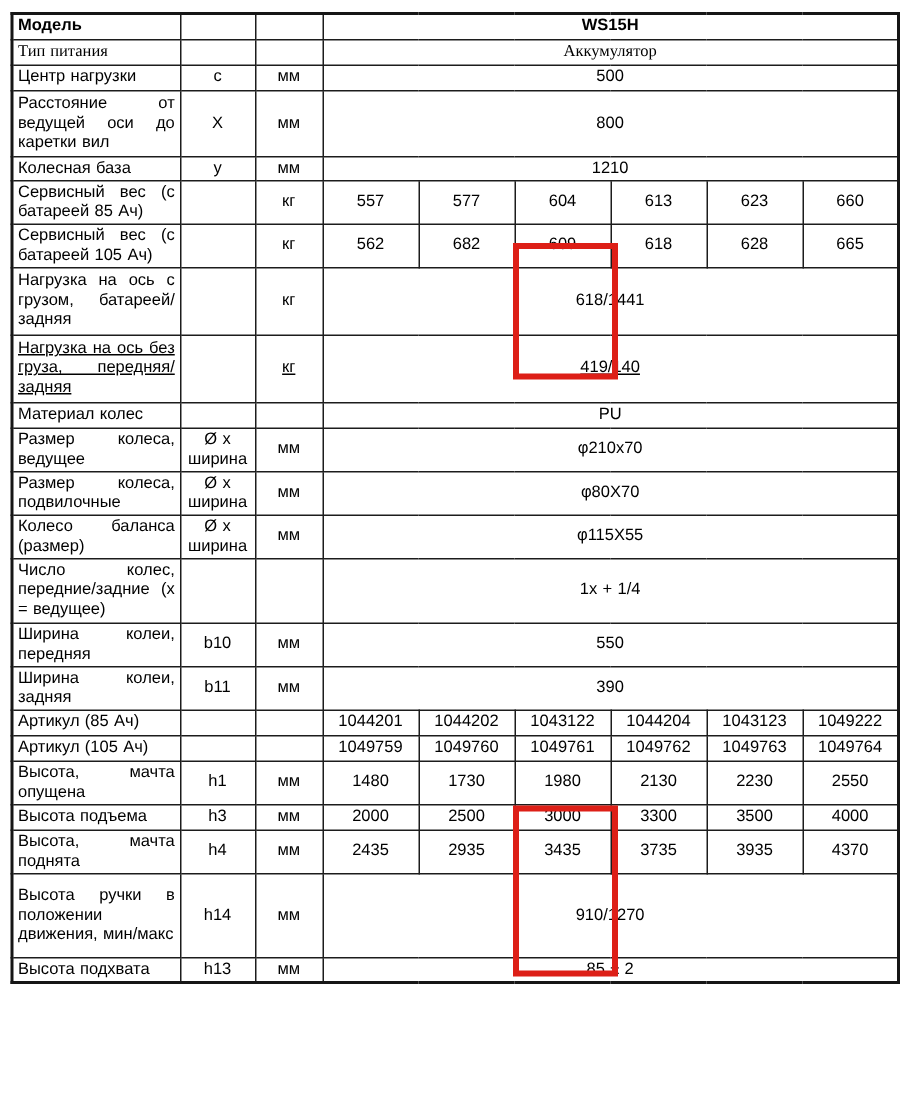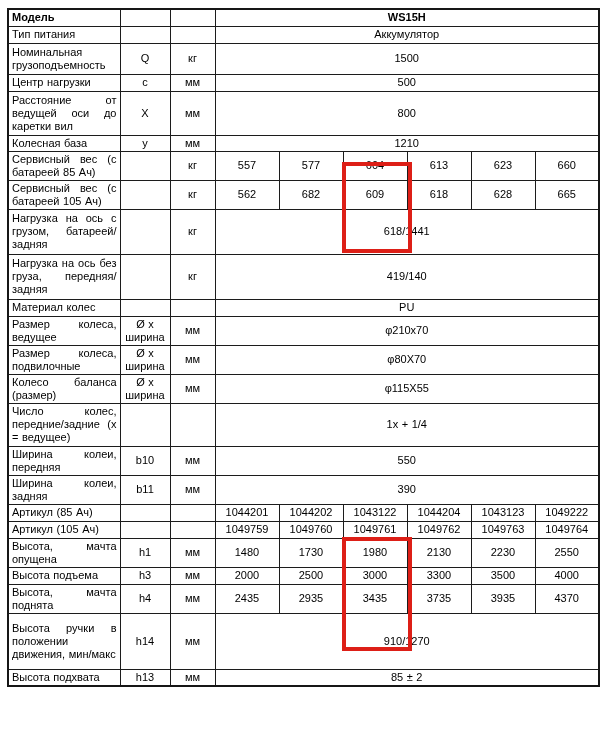--- a/index.html
+++ b/index.html
@@ -53,31 +53,25 @@
         <col>
         <col>
     </colgroup>
     <tbody>
         <tr style="height: 17px;">
           <td class="param b">Модель</td>
           <td class="c b"></td>
           <td class="c b"></td>
           <td class="c b" colspan="6">WS15H</td>
         </tr>
-        <tr style="height: 17px;">
+        <tr style="height: 17px; font-family: Liberation Serif, serif;">
           <td class="param">Тип питания</td>
           <td class="c"></td>
           <td class="c"></td>
           <td class="c" colspan="6">Аккумулятор</td>
-        </tr>
-        <tr style="height: 31px;">
-          <td class="param">Номинальная грузоподъемность</td>
-          <td class="c">Q</td>
-          <td class="c">кг</td>
-          <td class="c" colspan="6">1500</td>
         </tr>
         <tr style="height: 17px;">
           <td class="param">Центр нагрузки</td>
           <td class="c">c</td>
           <td class="c">мм</td>
           <td class="c" colspan="6">500</td>
         </tr>
         <tr style="height: 44px;">
           <td class="param">Расстояние от ведущей оси до каретки вил</td>
           <td class="c">X</td>
@@ -111,21 +105,21 @@
           <td class="c">618</td>
           <td class="c">628</td>
           <td class="c">665</td>
         </tr>
         <tr style="height: 45px;">
           <td class="param">Нагрузка на ось с грузом, батареей/задняя</td>
           <td class="c"></td>
           <td class="c">кг</td>
           <td class="c" colspan="6">618/1441</td>
         </tr>
-        <tr style="height: 45px;">
+        <tr style="height: 45px; text-decoration: underline;">
           <td class="param">Нагрузка на ось без груза, передняя/задняя</td>
           <td class="c"></td>
           <td class="c">кг</td>
           <td class="c" colspan="6">419/140</td>
         </tr>
         <tr style="height: 17px;">
           <td class="param">Материал колес</td>
           <td class="c"></td>
           <td class="c"></td>
           <td class="c" colspan="6">PU</td>

